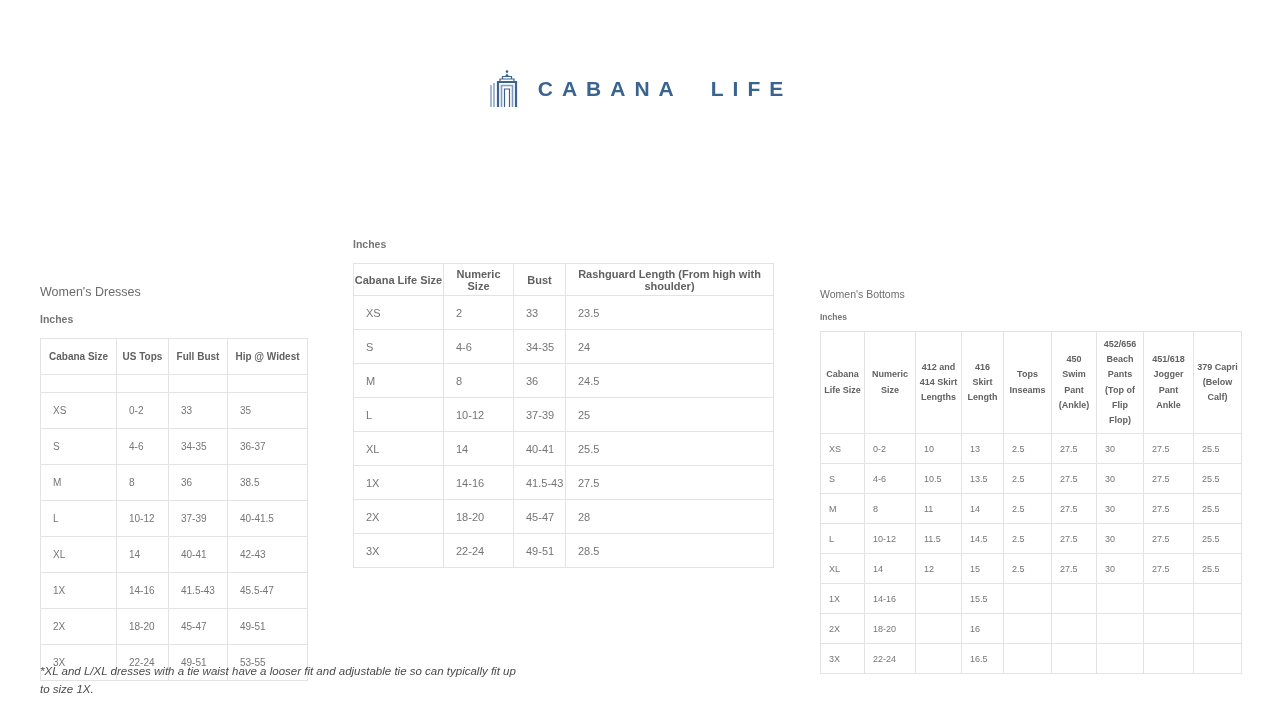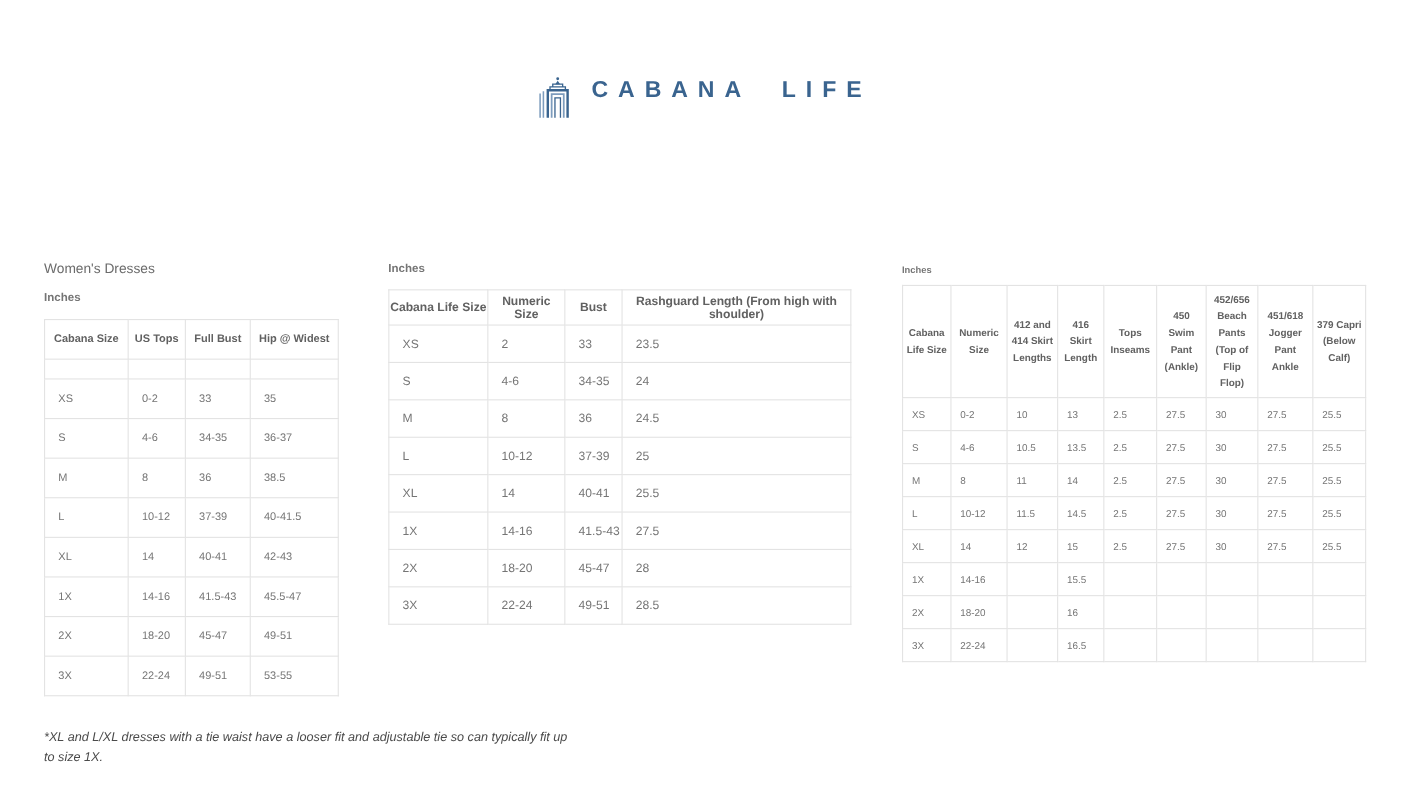--- a/index.html
+++ b/index.html
@@ -7,34 +7,34 @@
     width: 1280px; height: 720px;
     background: #ffffff;
     font-family: "Liberation Sans", sans-serif;
     overflow: hidden;
     position: relative;
   }
   
   .logo {
     position: absolute;
     top: 70px; left: 0; right: 0;
-    display: flex; justify-content: center; 
+    display: flex; justify-content: center; align-items: center;
     gap: 16px;
   }
   .logo-icon svg { display: block; }
   .brand-name {
     font-size: 21px;
     font-weight: 600;
     letter-spacing: 9px;
     word-spacing: 14px;
     color: #3a648f;
   }
   
   .section { position: absolute; }
-  .section-title { color: #6b6b6b; font-weight: 400; }
+  .section-title { color: #6b6b6b; font-weight: 400; margin-top: 48px; }
   .unit-label   { color: #757575; font-weight: 700; }
 
   .section-dresses { left: 40px;  top: 237px; width: 267px; }
   .section-tops    { left: 353px; top: 238px; width: 420px; }
   .section-bottoms { left: 820px; top: 240px; width: 421px; }
 
   .section-dresses .section-title,
   .section-tops .section-title { font-size: 12.5px; margin-bottom: 14px; }
   .section-dresses .unit-label,
   .section-tops .unit-label    { font-size: 10.5px; margin-bottom: 13px; }
@@ -268,20 +268,21 @@
           <td>3X</td>
           <td>22-24</td>
           <td>49-51</td>
           <td>28.5</td>
         </tr>
       </tbody>
     </table>
 </div>
 
 <div class="section section-bottoms">
+  <div class="section-title">Women's Bottoms</div>
   <div class="unit-label">Inches</div>
   <table class="tbl-bottoms">
     <colgroup>
         <col>
         <col>
         <col>
         <col>
         <col>
         <col>
         <col>

